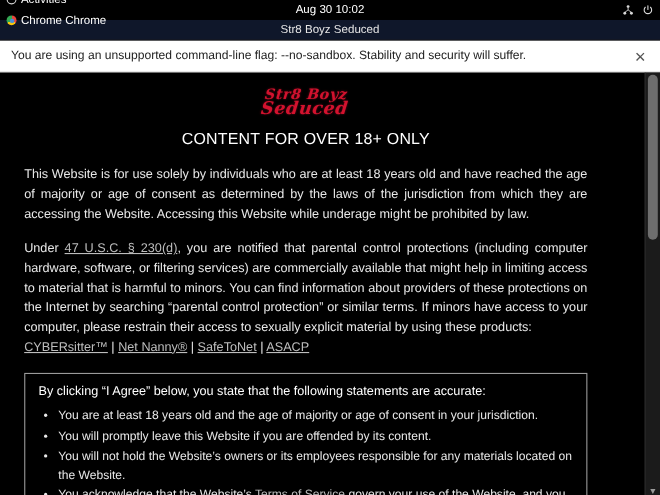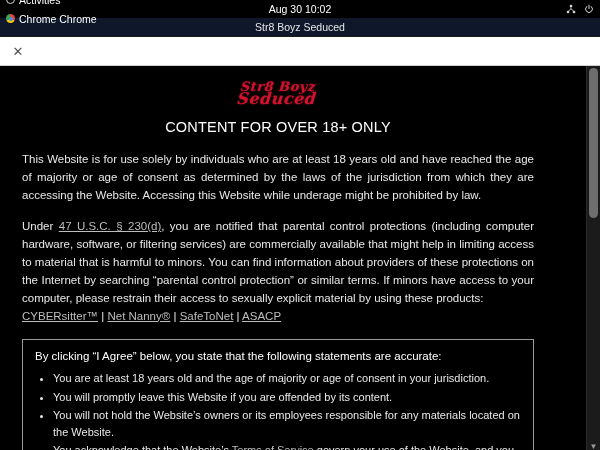--- a/index.html
+++ b/index.html
@@ -255,20 +255,21 @@
       </svg>
     </span>
   </div>
 </div>
 
 <div class="win-title">
   <span>Str8 Boyz Seduced</span>
 </div>
 
 <div class="infobar">
+  <div class="infobar-text">You are using an unsupported command-line flag: --no-sandbox. Stability and security will suffer.</div>
   <div class="infobar-close">✕</div>
 </div>
 
 <div class="page">
   <div class="page-inner">
 
     <div class="logo-wrap">
       <span class="logo">
         <span class="l1">Str8 Boyz</span>
         <span class="l2">Seduced</span>

